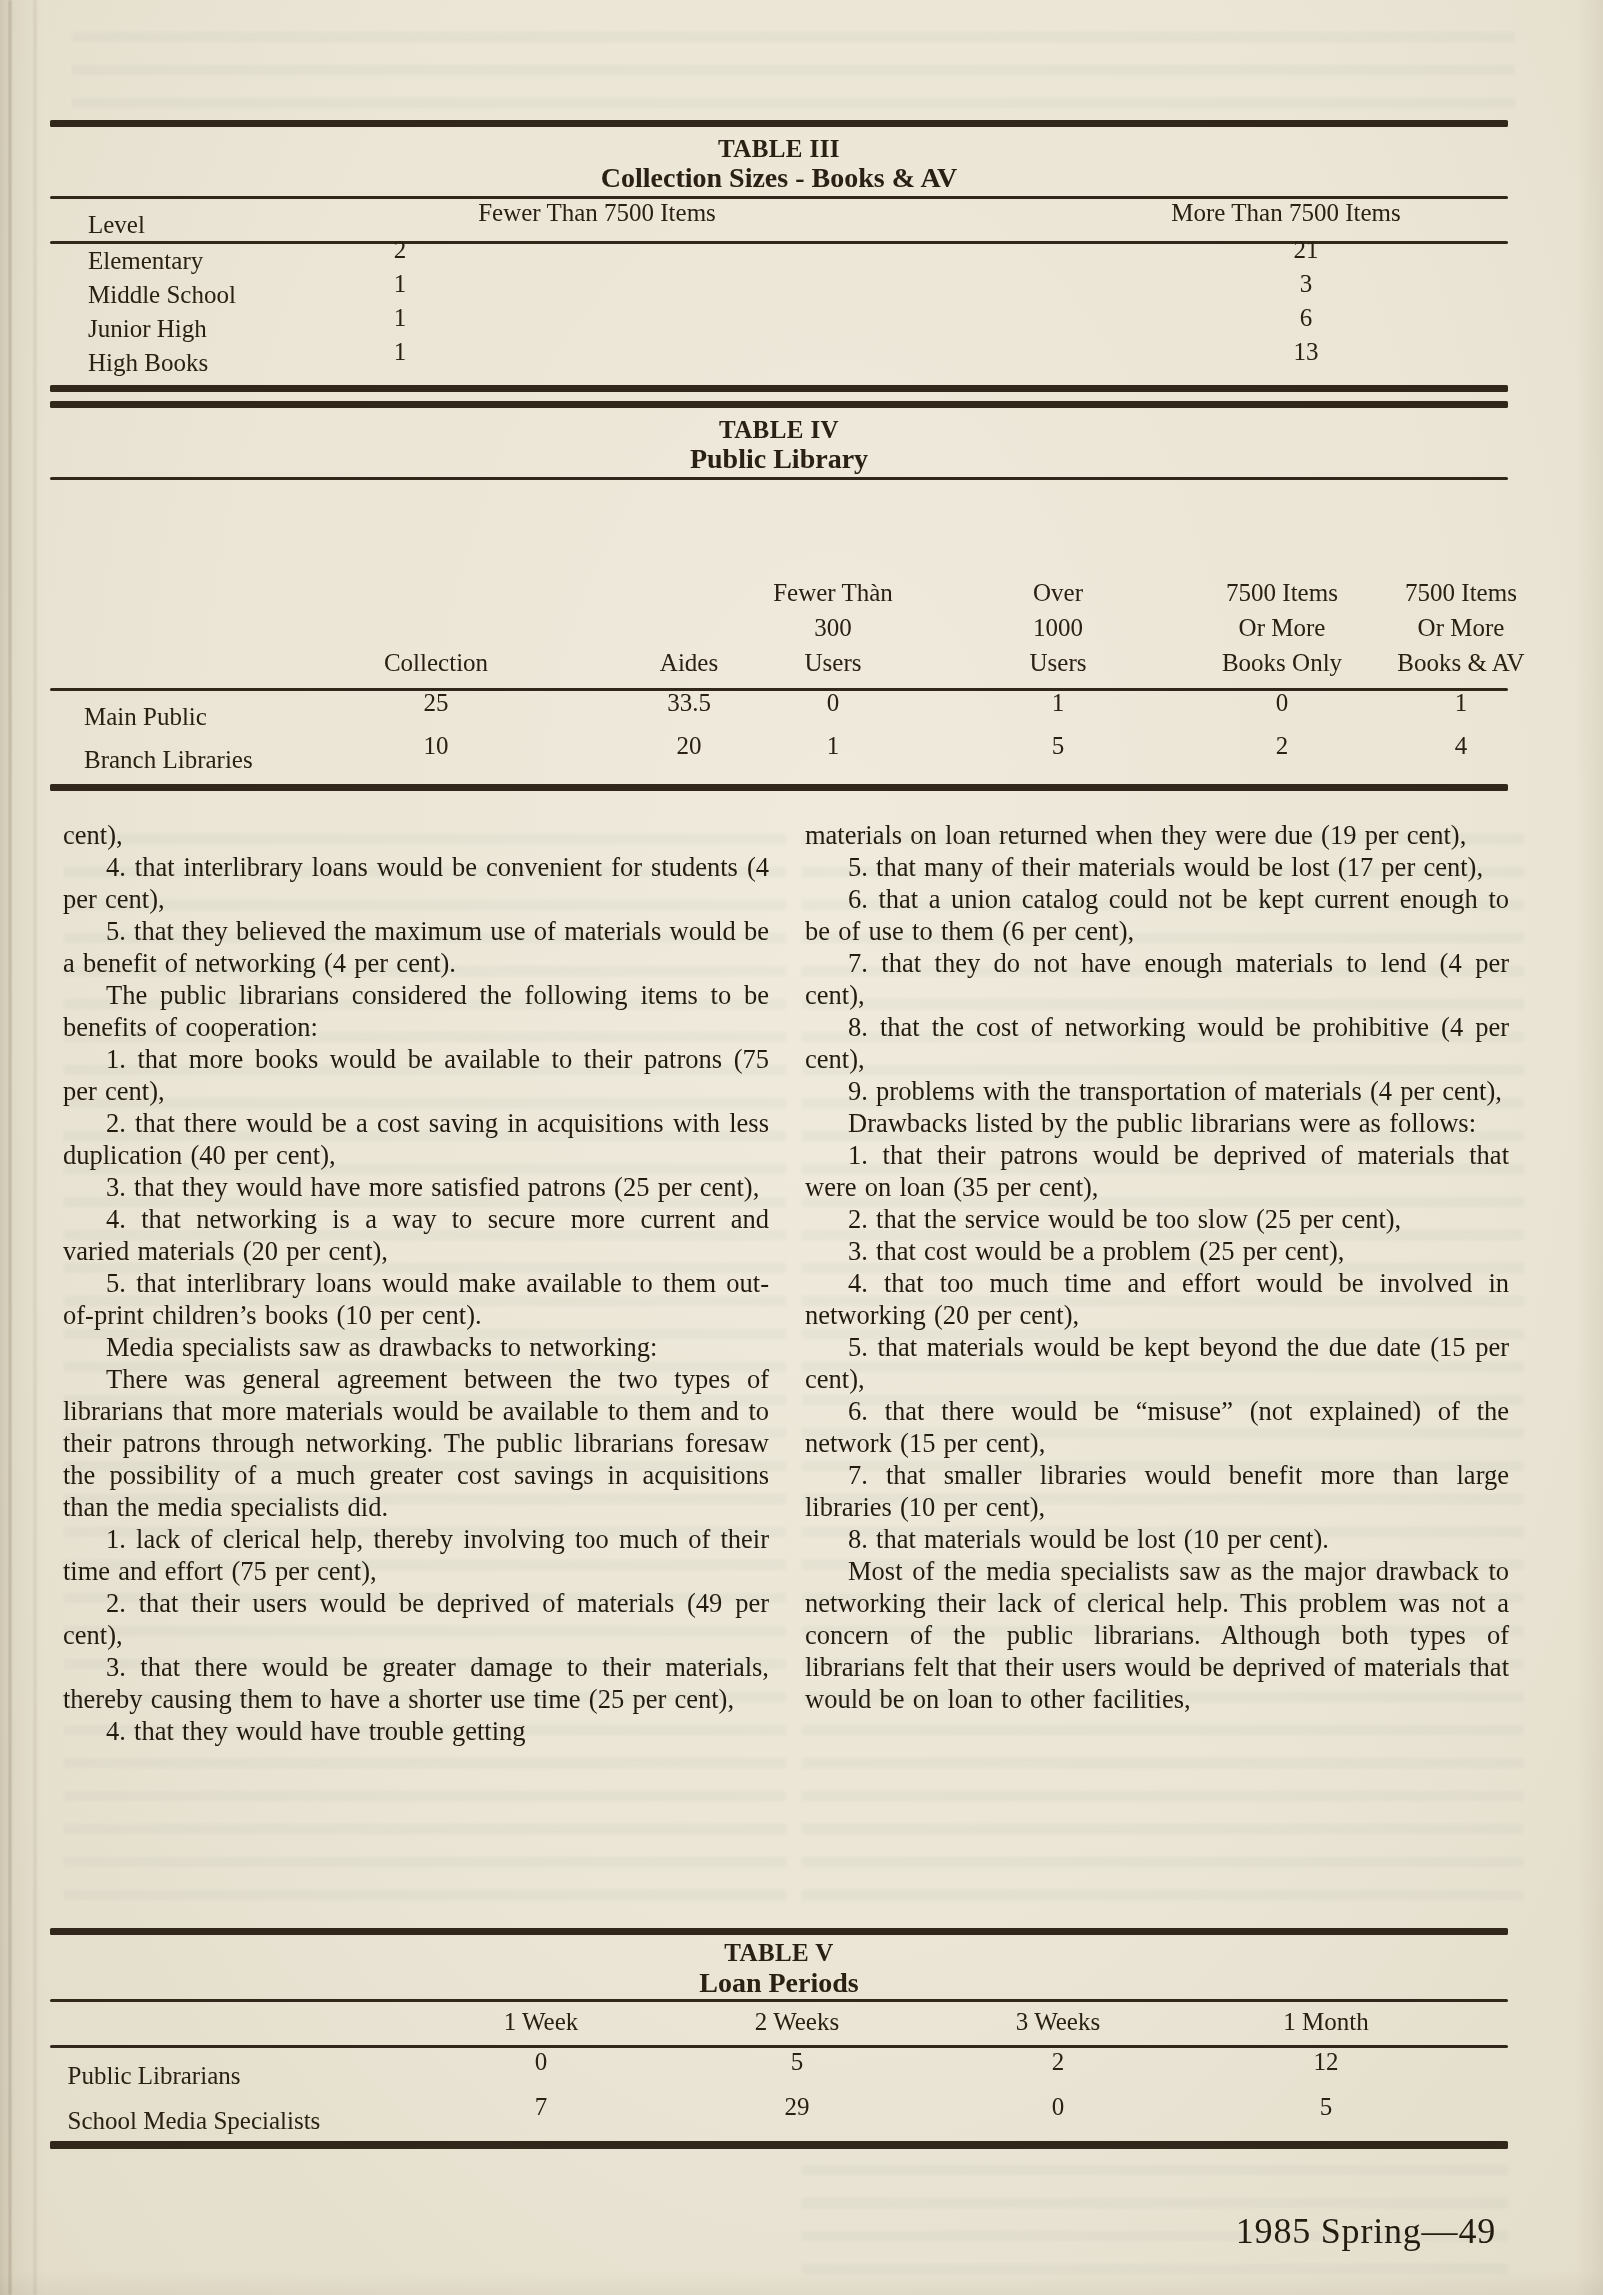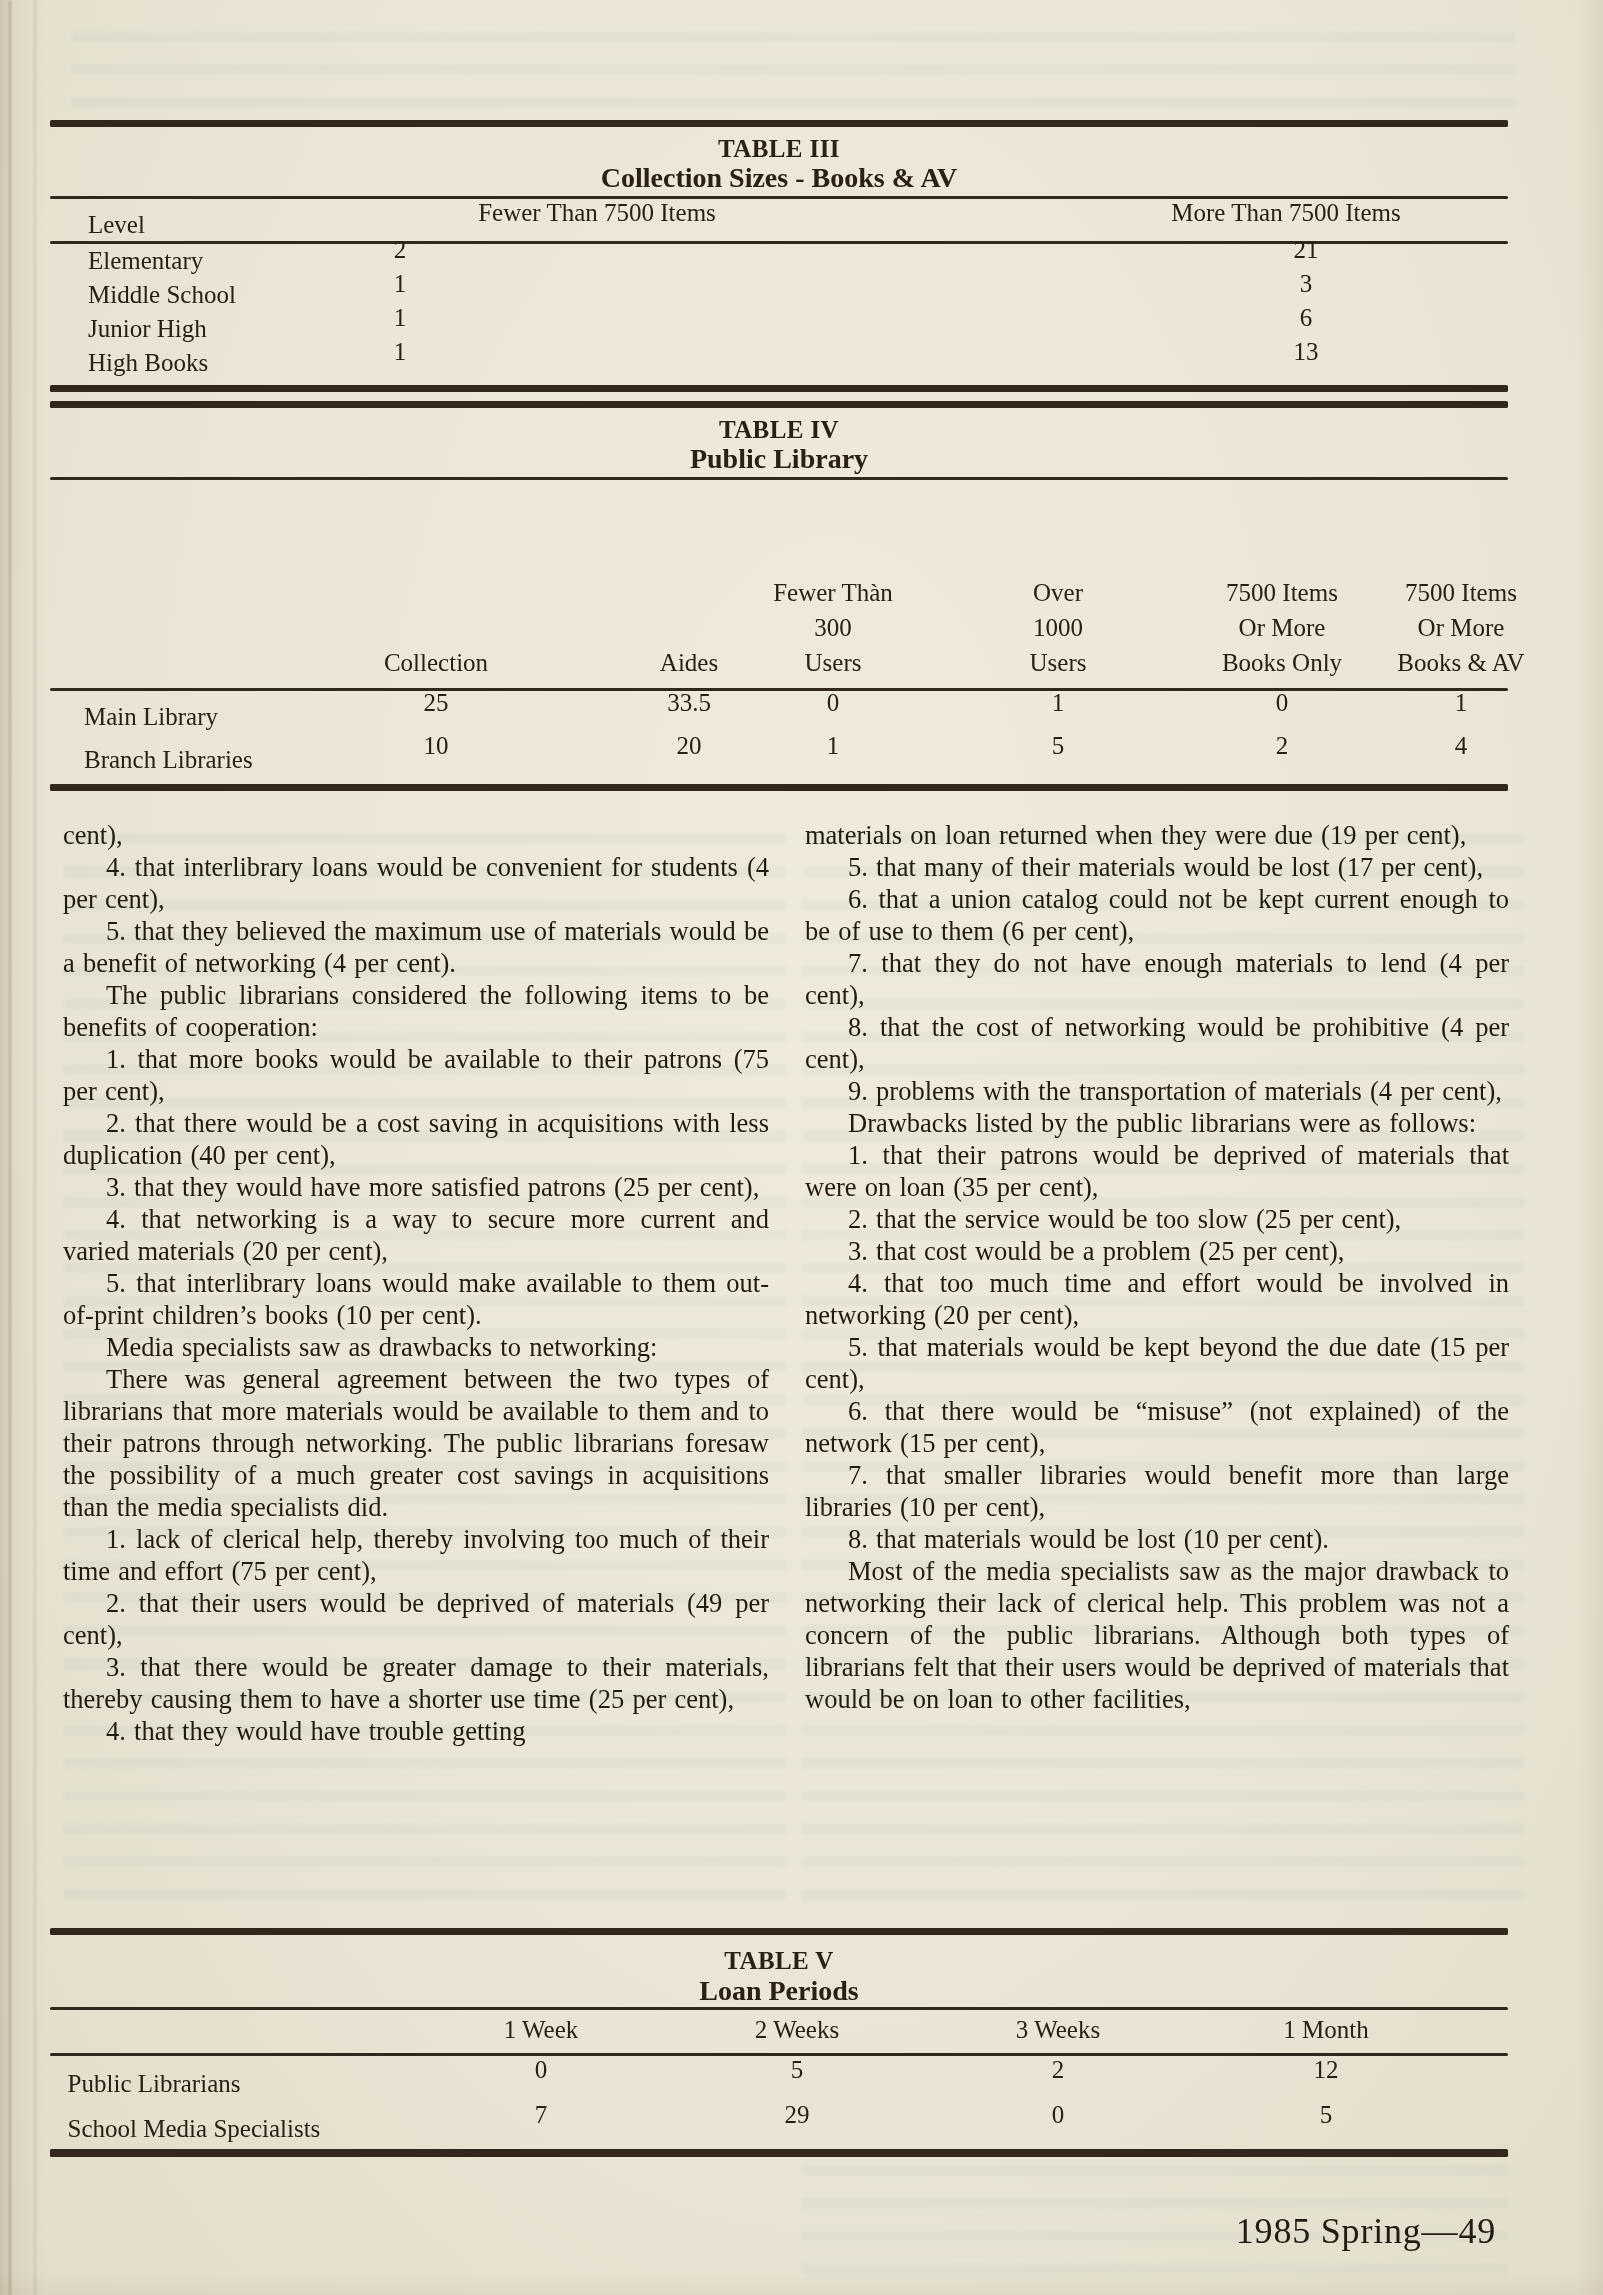--- a/index.html
+++ b/index.html
@@ -130,21 +130,21 @@
         </div>
         <div class="hcell" style="left: 1411px;">
           <div>7500 Items</div>
           <div>Or More</div>
           <div>Books &amp; AV</div>
         </div>
       </div>
     <div class="rule"></div>
     <div id="t4-rows">
         <div class="trow t4row">
-          <span class="tlbl" style="left: 34px;">Main Library</span>
+          <span class="tlbl" style="left: 34px;">Main Public</span>
           <span class="tval" style="left: 386px;">25</span>
           <span class="tval" style="left: 639px;">33.5</span>
           <span class="tval" style="left: 783px;">0</span>
           <span class="tval" style="left: 1008px;">1</span>
           <span class="tval" style="left: 1232px;">0</span>
           <span class="tval" style="left: 1411px;">1</span>
         </div>
         <div class="trow t4row">
           <span class="tlbl" style="left: 34px;">Branch Libraries</span>
           <span class="tval" style="left: 386px;">10</span>
@@ -189,21 +189,21 @@
       <p class="para ind">4. that too much time and effort would be involved in networking (20 per cent),</p>
       <p class="para ind">5. that materials would be kept beyond the due date (15 per cent),</p>
       <p class="para ind">6. that there would be “misuse” (not explained) of the network (15 per cent),</p>
       <p class="para ind">7. that smaller libraries would benefit more than large libraries (10 per cent),</p>
       <p class="para ind">8. that materials would be lost (10 per cent).</p>
       <p class="para ind">Most of the media specialists saw as the major drawback to networking their lack of clerical help. This problem was not a concern of the public librarians. Although both types of librarians felt that their users would be deprived of materials that would be on loan to other facilities,</p>
     </div>
 
   <div class="tbl" style="top:1928px">
     <div class="rule heavy"></div>
-    <div class="ttitle" style="margin-top:11px">TABLE V</div>
+    <div class="ttitle" style="margin-top:3px">TABLE V</div>
     <div class="tsub" style="margin-bottom:3.2px">Loan Periods</div>
     <div class="rule"></div>
     <div id="t5-headers" class="hdr" style="height:43px">
         <div class="hcell" style="left: 491px; bottom: 6.4px;">1 Week</div>
         <div class="hcell" style="left: 747px; bottom: 6.4px;">2 Weeks</div>
         <div class="hcell" style="left: 1008px; bottom: 6.4px;">3 Weeks</div>
         <div class="hcell" style="left: 1276px; bottom: 6.4px;">1 Month</div>
       </div>
     <div class="rule"></div>
     <div id="t5-rows">

